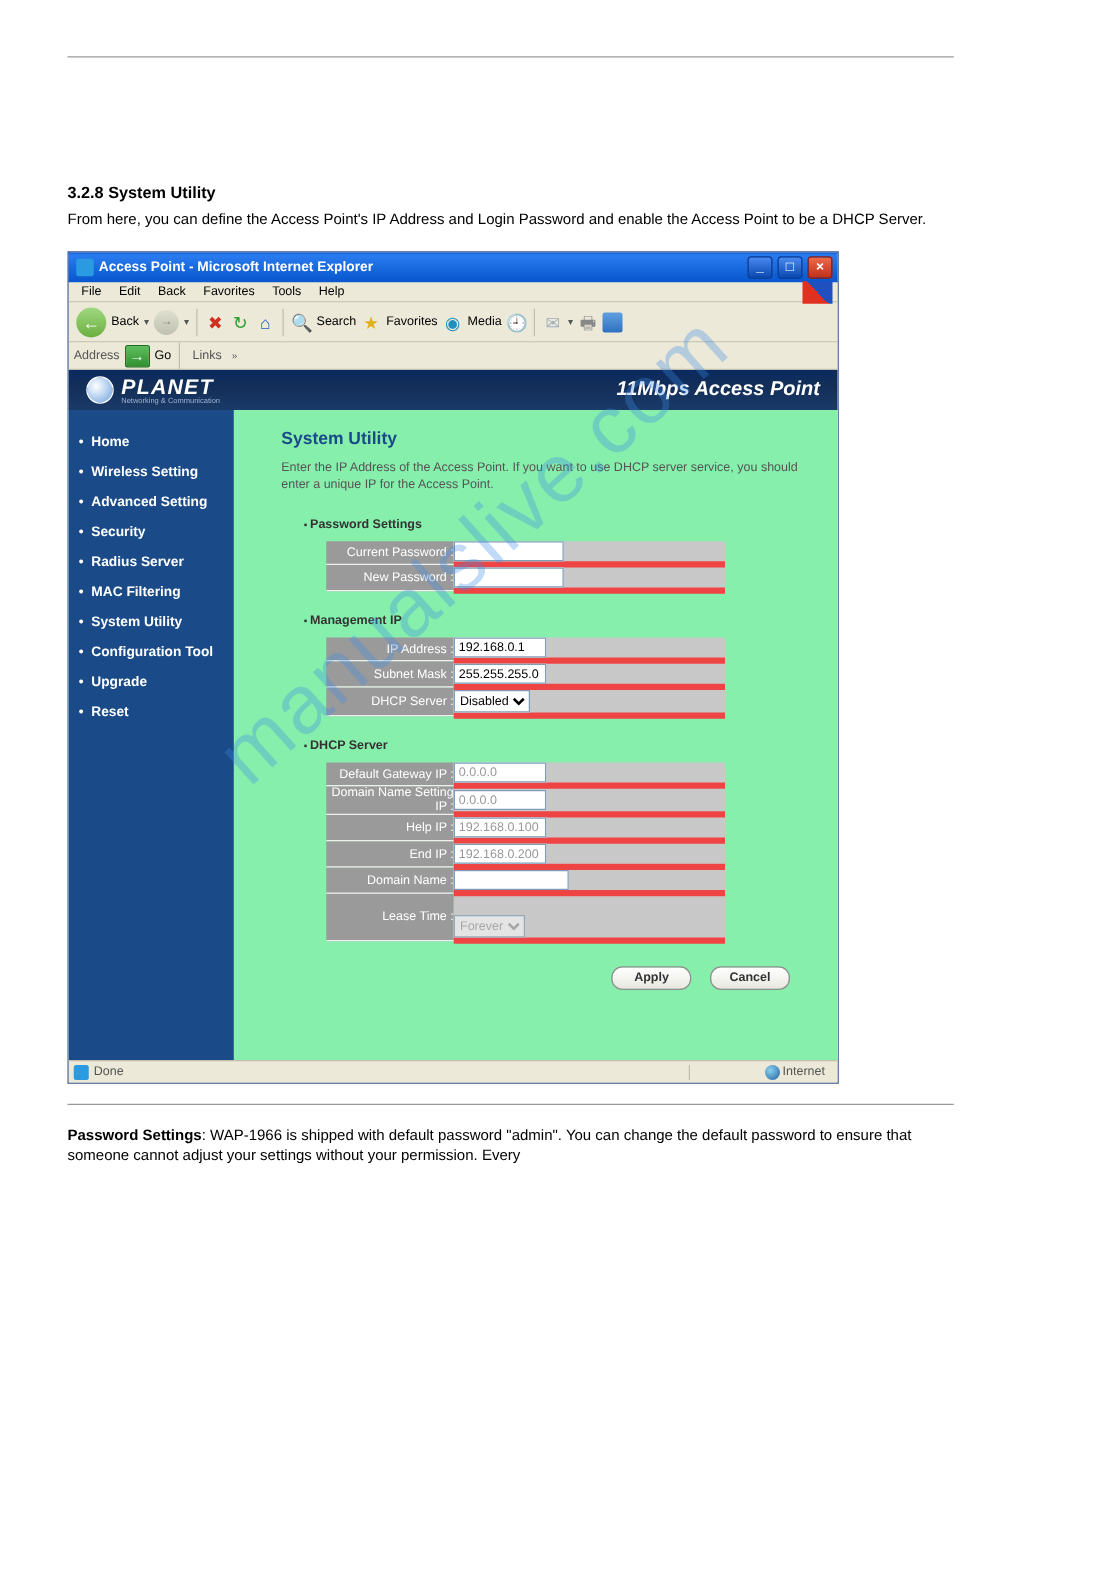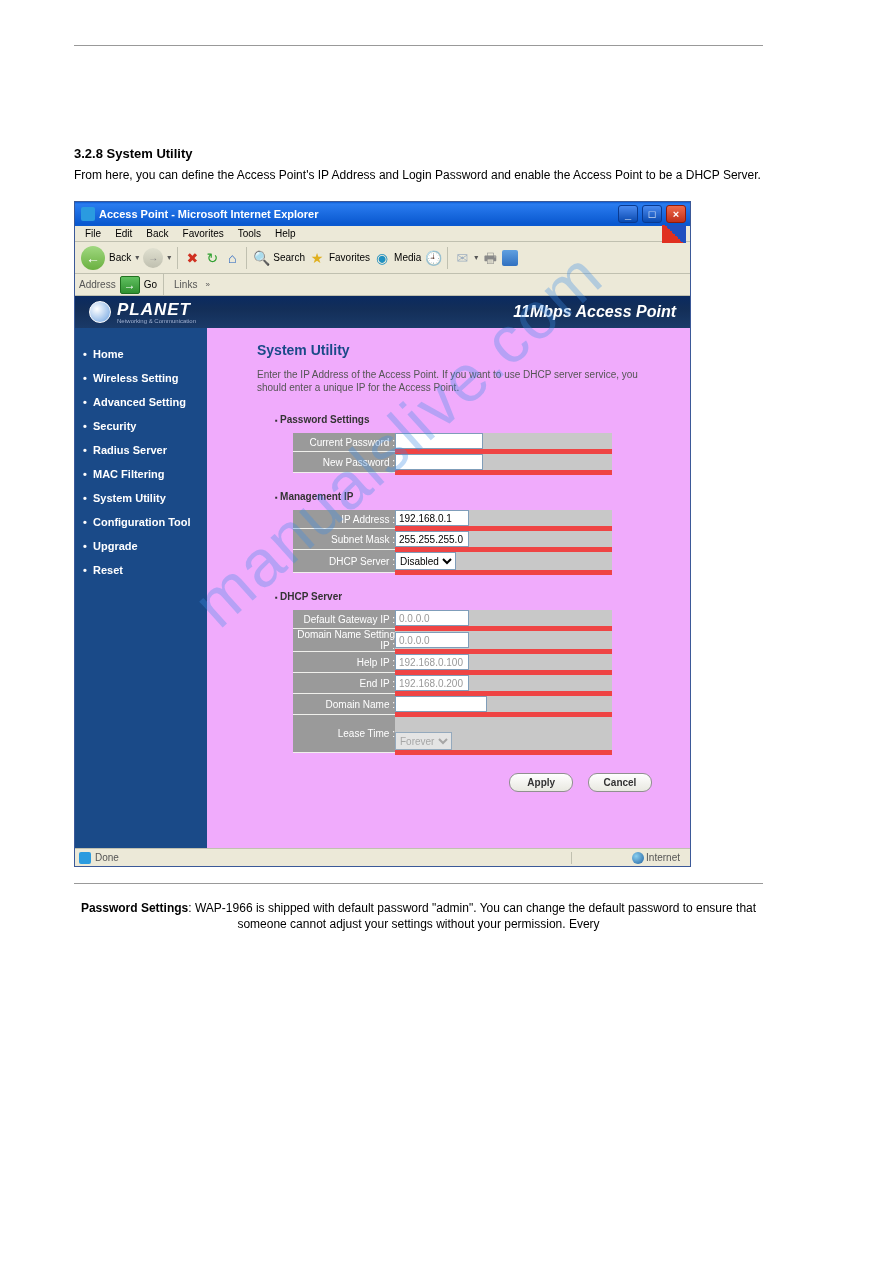--- a/index.html
+++ b/index.html
@@ -3,21 +3,21 @@
 <meta charset="utf-8">
 <style>
   * { box-sizing: border-box; margin: 0; padding: 0; }
   body {
     background: #ffffff;
     font-family: Tahoma, Arial, sans-serif;
     font-size: 11px;
     width: 893px;
     padding: 0;
   }
-  .page-wrap { padding: 40px 130px 100px 74px; }
+  .page-wrap { padding: 40px 130px 100px 54px; }
   .horiz-rule { height: 1px; background: #999; margin-bottom: 10px; margin-top: 5px; }
   .section-hdr { font-size: 13px; font-weight: bold; margin-bottom: 6px; margin-top: 100px;}
   .section-body { font-size: 12px; line-height: 1.35; margin-bottom: 18px; }
   .screenshot-frame {
     border: 1px solid #3b5998;
     width: 617px;
     margin: 0;
     background: #ece9d8;
     position: relative;
     font-size: 10px;
@@ -70,21 +70,21 @@
     background: linear-gradient(#0a2a60,#132e58 40%,#1a3a68);
     color: #fff; display: flex; align-items: center;
     padding: 0 14px;
     justify-content: space-between;
   }
   .logo { display: flex; align-items: center; gap: 6px; }
   .logo-ico { width: 22px; height: 22px; background: radial-gradient(circle at 35% 35%,#fff,#6aa0e0); border-radius: 50%; border: 1px solid #fff; }
   .logo-text { font-size: 17px; font-weight: bold; font-style: italic; letter-spacing: 1px;}
   .logo-sub { font-size: 6px; display: block; font-style: normal; letter-spacing: 0; margin-top:-2px; color:#a0b0d0; }
   .header-right { margin-left: auto; font-size: 16px; font-style: italic; font-weight: bold; }
-  .web-body { display: flex; min-height: 520px; background: #f0abfc; gap: 12px; }
+  .web-body { display: flex; min-height: 520px; background: #86efac; }
   
   .nav-col {
     width: 132px; background: #1a4a88;
     padding: 14px 0;
   }
   .nav-item { color: #fff; padding: 6px 10px 6px 18px; font-size: 11px; font-weight: bold; cursor: pointer; position: relative; }
   .nav-item::before { content: "•"; position: absolute; left: 8px; color: #fff; }
   
   .content-col { flex: 1; padding: 14px 20px 20px 38px; color: #333; }
   .page-title { font-size: 14px; font-weight: bold; color: #1a4a88; margin-bottom: 10px; }
@@ -133,21 +133,21 @@
     top: 30%; left: 10%;
     font-size: 66px;
     color: rgba(60,140,230,0.32);
     transform: rotate(-42deg);
     transform-origin: center;
     pointer-events: none;
     font-weight: 400;
     letter-spacing: 2px;
     white-space: nowrap;
   }
-  .footer-rules { margin-top: 8px; text-align: center; }
+  .footer-rules { margin-top: 8px; }
   .footer-rules .horiz-rule { margin: 16px 0; }
   .para-heading { display: inline; font-weight: bold; }
 </style>
 </head>
 <body>
 
 <div class="page-wrap">
   <div class="horiz-rule"></div>
 
   <div class="section-hdr">3.2.8 System Utility</div>

